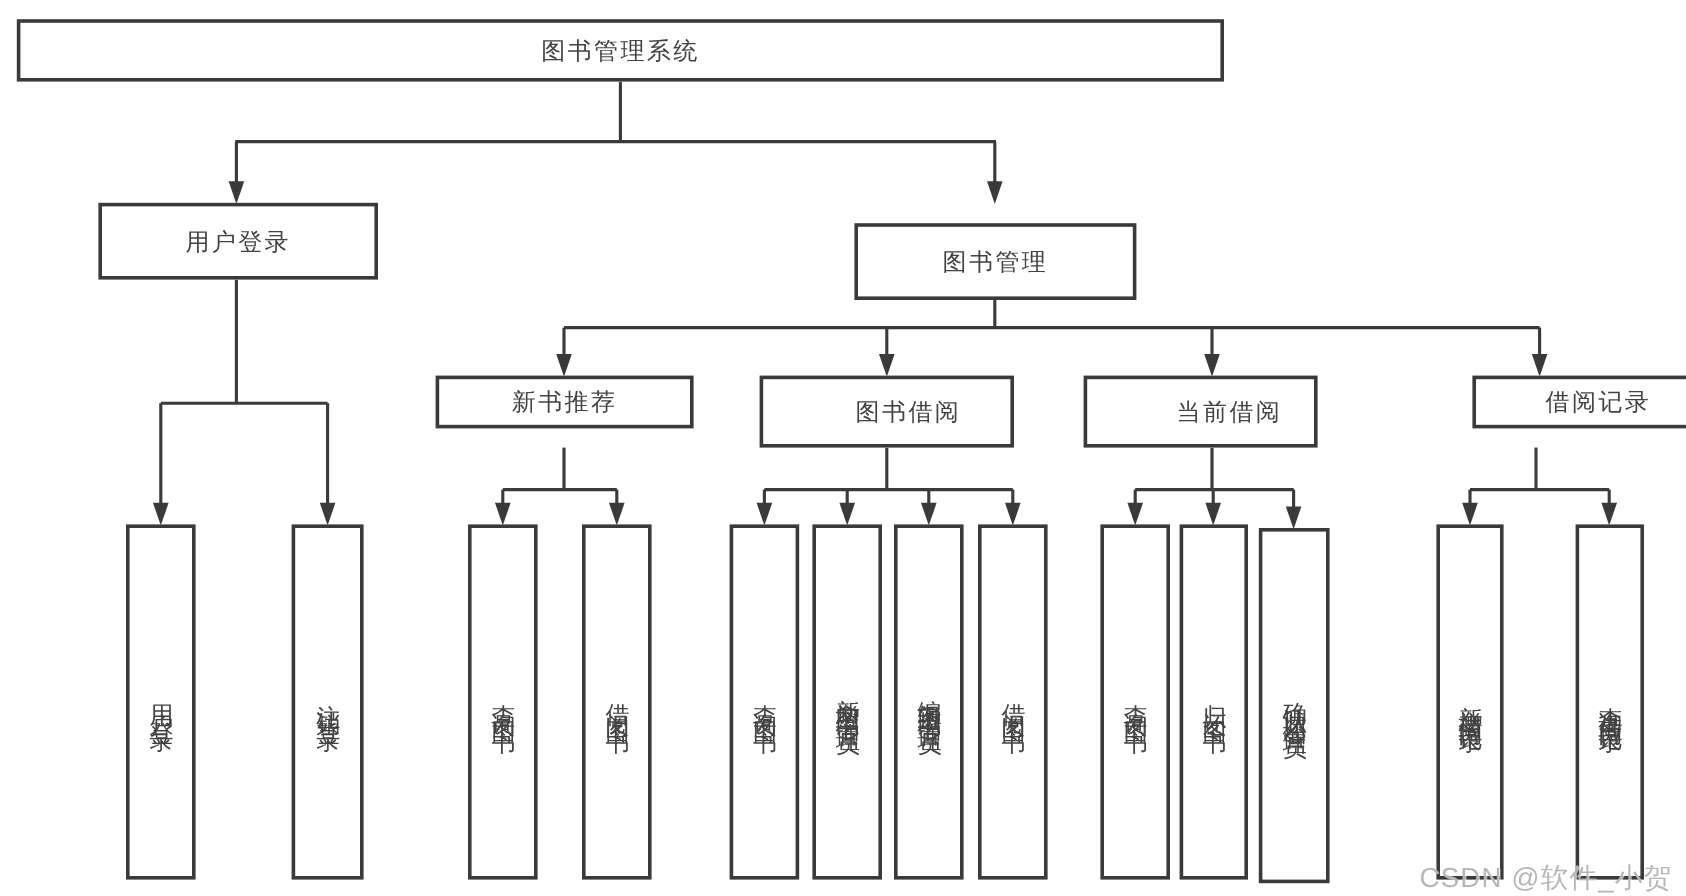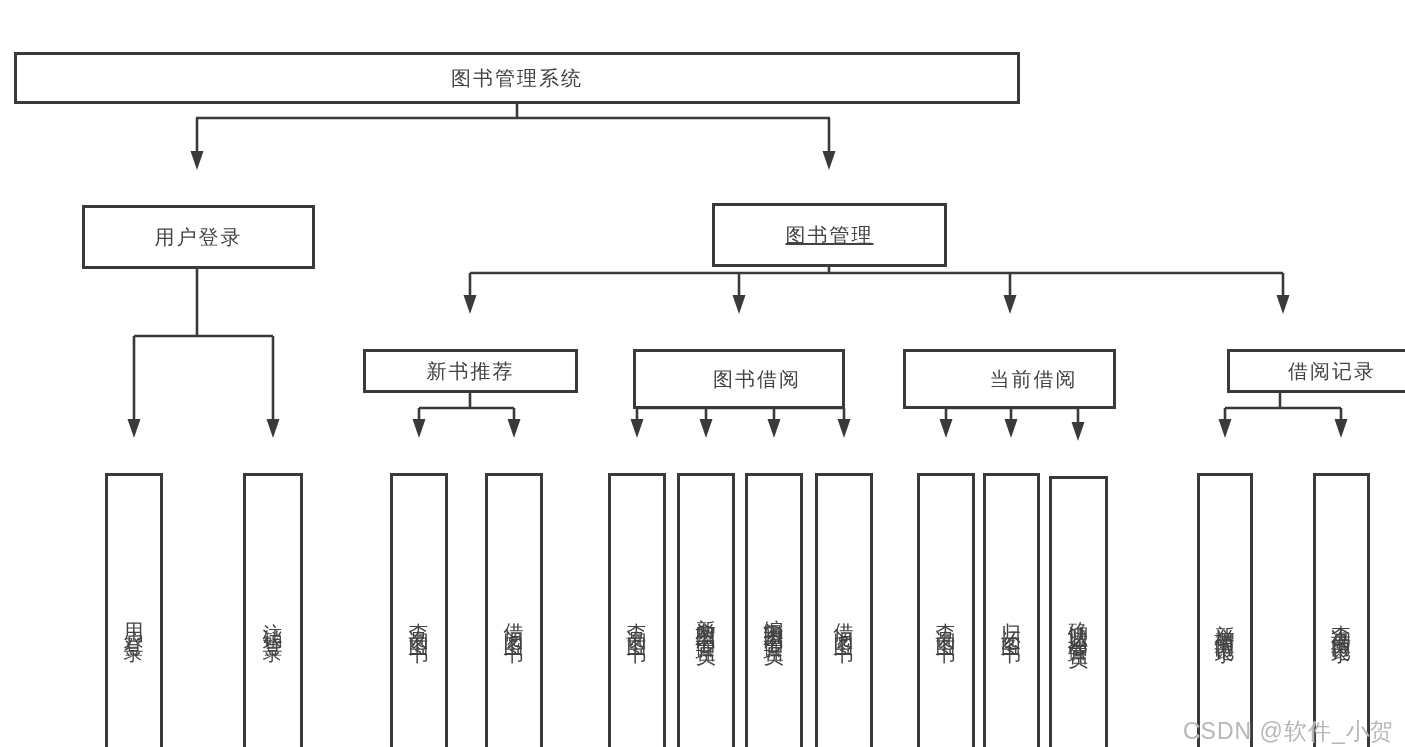--- a/index.html
+++ b/index.html
@@ -29,40 +29,39 @@
     border: 3px solid #3a3a3a;
     background: #ffffff;
     color: #424242;
     display: flex;
     align-items: center;
     justify-content: center;
     z-index: 2;
     font-size: 20px;
     letter-spacing: 2px;
     white-space: nowrap;
-    margin-top: 36px;
   }
   .node.vert {
     writing-mode: vertical-rl;
     text-orientation: mixed;
     letter-spacing: 7px;
     white-space: normal;
     line-height: 1.0;
     padding: 6px 0;
   }
   .node.vert.long {
     letter-spacing: 4px;
   }
   
   #n-root      { left: 14px;   top: 16px;  width: 1006px; height: 52px; }
   #n-login     { left: 82px;   top: 169px; width: 233px;  height: 64px; }
-  #n-bookmgmt  { left: 712px;  top: 167px; width: 235px;  height: 64px; text-decoration: underline; }
+  #n-bookmgmt  { left: 712px;  top: 186px; width: 235px;  height: 64px; }
   #n-newbook   { left: 363px;  top: 313px; width: 215px;  height: 44px; }
   #n-borrow    { left: 633px;  top: 313px; width: 212px;  height: 60px; padding-left: 36px; }
-  #n-current   { left: 903px;  top: 313px; width: 213px;  height: 60px; padding-left: 48px; }
+  #n-current   { left: 903px;  top: 313px; width: 195px;  height: 60px; padding-left: 48px; }
   #n-records   { left: 1227px; top: 313px; width: 210px;  height: 44px; }
   #n-userlogin   { left: 105px;  top: 437px; width: 58px; height: 296px; }
   #n-logout      { left: 243px;  top: 437px; width: 60px; height: 296px; }
   #n-nb-query    { left: 390px;  top: 437px; width: 58px; height: 296px; }
   #n-nb-borrow   { left: 485px;  top: 437px; width: 58px; height: 296px; }
   #n-bw-query    { left: 608px;  top: 437px; width: 58px; height: 296px; }
   #n-bw-add      { left: 677px;  top: 437px; width: 58px; height: 296px; }
   #n-bw-edit     { left: 745px;  top: 437px; width: 58px; height: 296px; }
   #n-bw-borrow   { left: 815px;  top: 437px; width: 58px; height: 296px; }
   #n-cur-query   { left: 917px;  top: 437px; width: 58px; height: 296px; }

